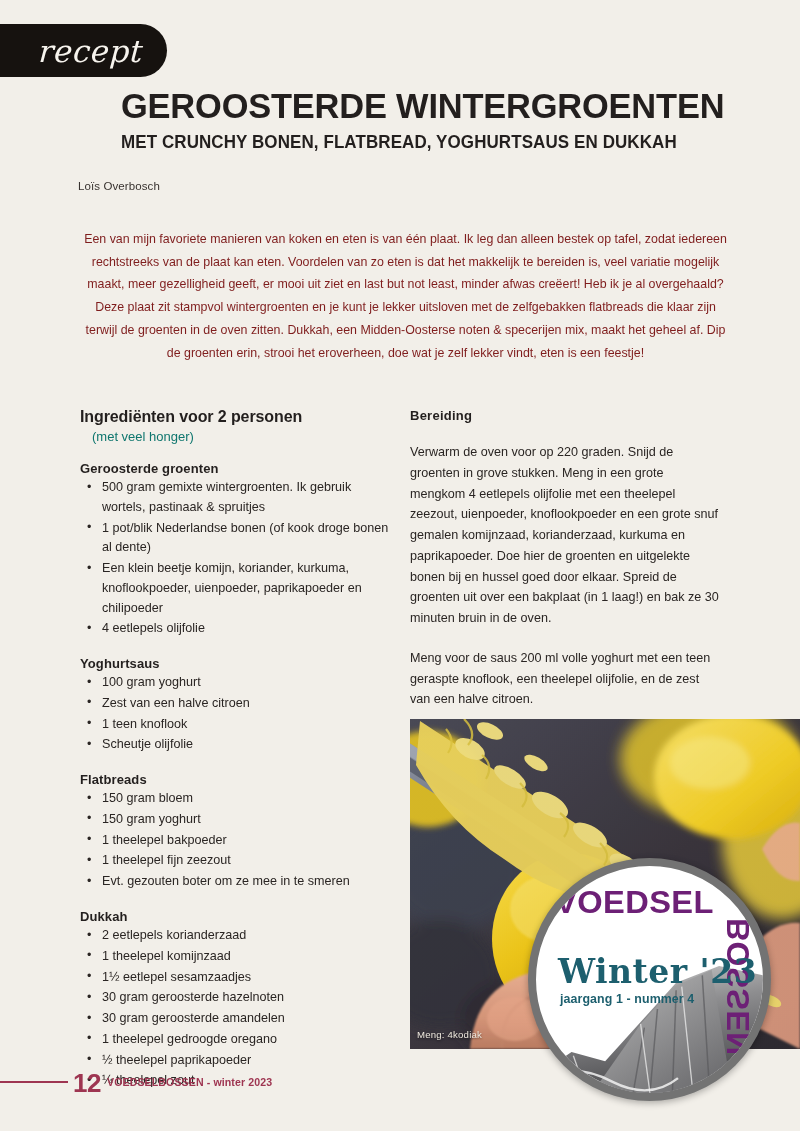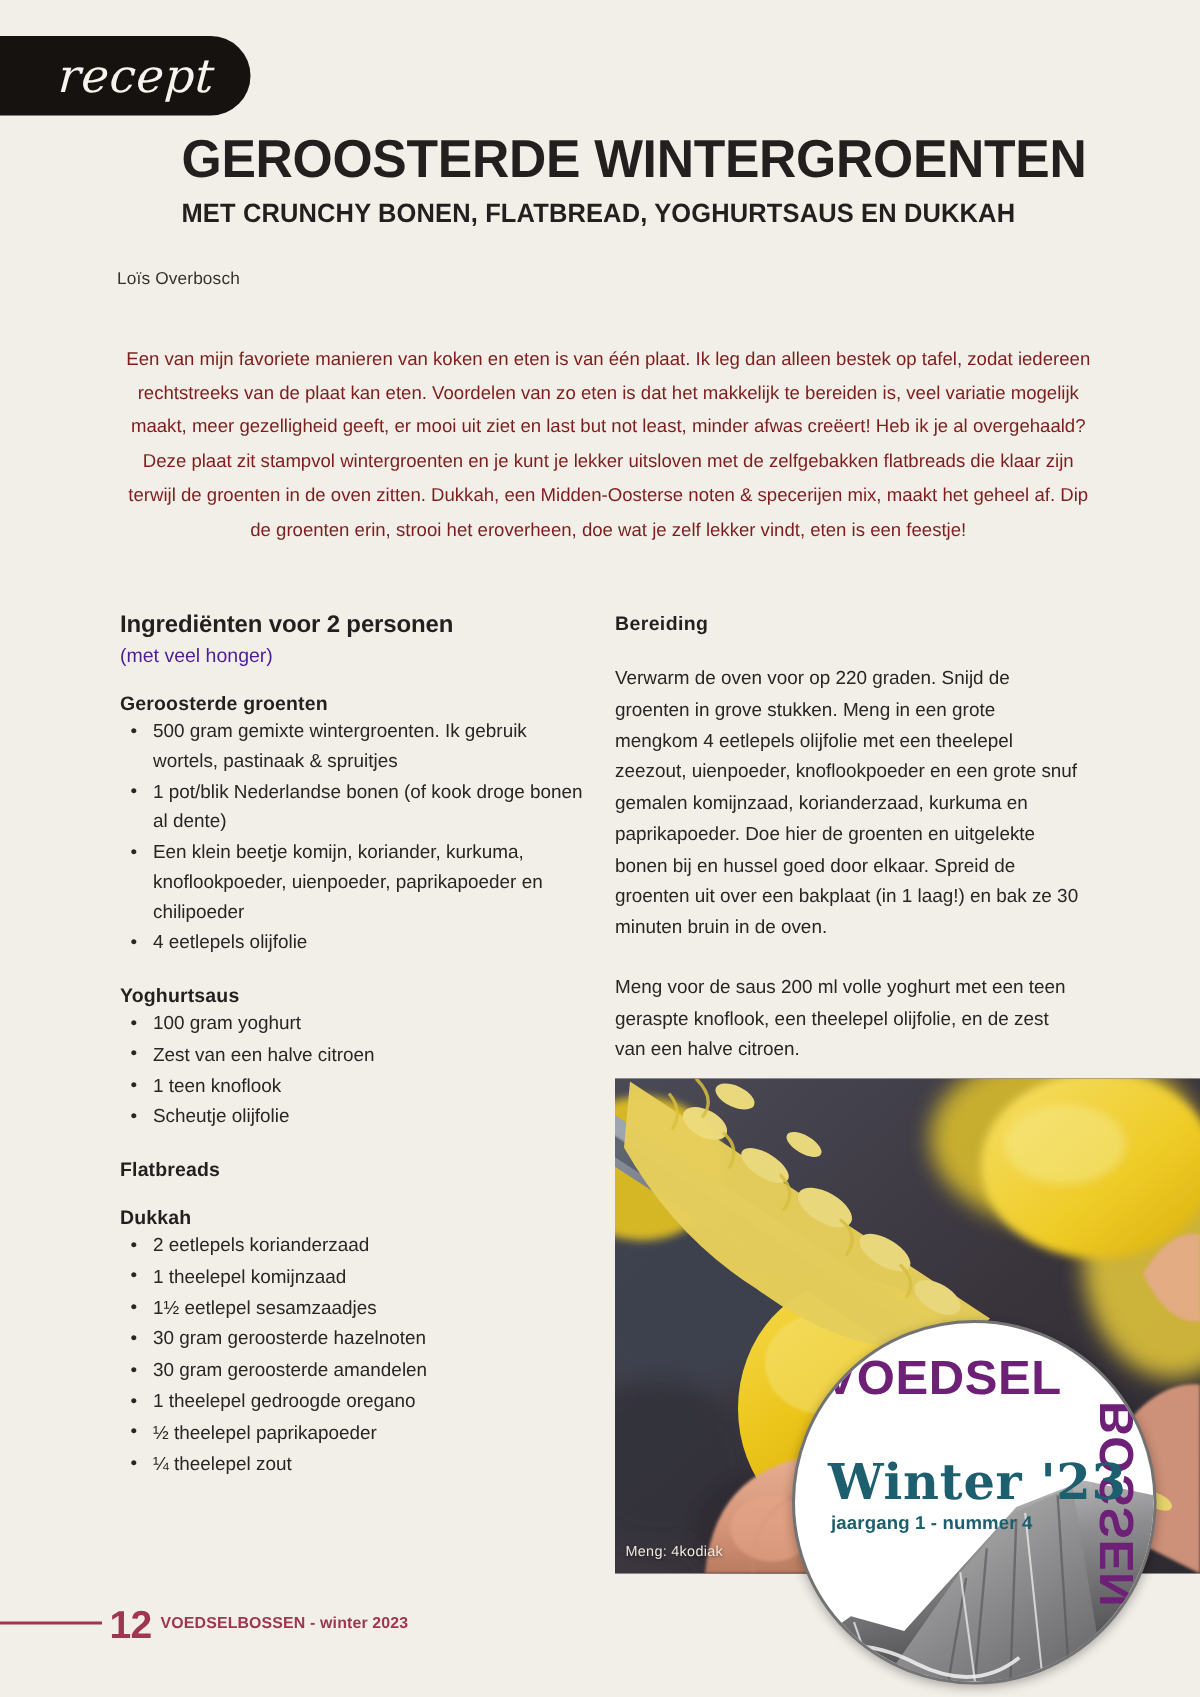--- a/index.html
+++ b/index.html
@@ -93,22 +93,23 @@
     font-weight: 700;
     color: #231f1e;
     letter-spacing: -0.1px;
   }
   .col-head.small {
     font-size: 13px;
     letter-spacing: 0.25px;
   }
   .col-sub {
     font-size: 13px;
-    color: #4c1d95;
+    color: #0f766e;
     margin-top: 3px;
+    margin-left: 12px;
   }
   .group-head {
     font-size: 13px;
     font-weight: 700;
     color: #231f1e;
     margin-top: 17px;
     margin-bottom: 2px;
     letter-spacing: 0.1px;
   }
   ul.ing {
@@ -158,26 +159,26 @@
     font-size: 9.6px;
     color: #efe9df;
     letter-spacing: 0.2px;
     text-shadow: 0 1px 2px rgba(0,0,0,.5);
   }
 
   
   .badge {
     position: absolute;
     left: 528px;
-    top: 880px;
+    top: 858px;
     width: 243px;
     height: 243px;
     border-radius: 50%;
     background: #ffffff;
-    border: 2px solid #737373;
+    border: 8px solid #737373;
     overflow: hidden;
     box-shadow: 0 2px 7px rgba(0,0,0,.30);
   }
   .badge-mountain {
     position: absolute;
     left: 0; bottom: 0;
     width: 100%; height: 56%;
   }
   .badge-mountain svg { display: block; width: 100%; height: 100%; }
   .badge-voedsel {
@@ -282,20 +283,27 @@
 
   <div class="group-head">Yoghurtsaus</div>
   <ul class="ing">
     <li>100 gram yoghurt</li>
     <li>Zest van een halve citroen</li>
     <li>1 teen knoflook</li>
     <li>Scheutje olijfolie</li>
   </ul>
 
   <div class="group-head">Flatbreads</div>
+  <ul class="ing">
+    <li>150 gram bloem</li>
+    <li>150 gram yoghurt</li>
+    <li>1 theelepel bakpoeder</li>
+    <li>1 theelepel fijn zeezout</li>
+    <li>Evt. gezouten boter om ze mee in te smeren</li>
+  </ul>
 
   <div class="group-head">Dukkah</div>
   <ul class="ing">
     <li>2 eetlepels korianderzaad</li>
     <li>1 theelepel komijnzaad</li>
     <li>1½ eetlepel sesamzaadjes</li>
     <li>30 gram geroosterde hazelnoten</li>
     <li>30 gram geroosterde amandelen</li>
     <li>1 theelepel gedroogde oregano</li>
     <li>½ theelepel paprikapoeder</li>

